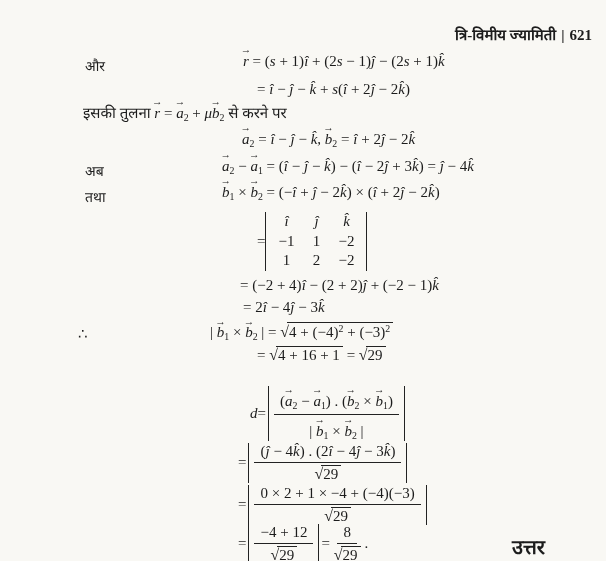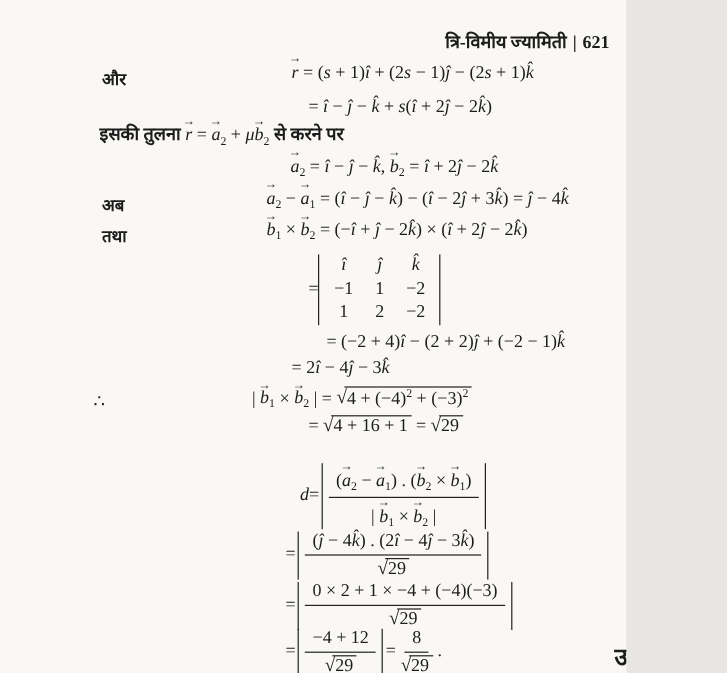--- a/index.html
+++ b/index.html
@@ -1,26 +1,26 @@
 <!DOCTYPE html>
 <html><head>
 <meta charset="utf-8">
 <style>
   html,body{margin:0;padding:0;background:#e8e6e2;}
   #page{
-    position:relative;width:522px;height:561px;overflow:hidden;
+    position:relative;width:606px;height:561px;overflow:hidden;
     background:#f9f8f4;color:#1c1c1c;
     font-family:"Liberation Serif","DejaVu Serif",serif;
   }
   .header{position:absolute;top:24px;right:14px;font-weight:bold;font-size:15px;white-space:nowrap;}
   .header .sep{padding:0 5px;}
   .line{position:absolute;white-space:nowrap;font-size:15px;line-height:1.15;}
   .line.c{display:flex;align-items:center;}
   .side-label{position:absolute;font-size:14px;white-space:nowrap;}
-  .hi{font-weight:bold;}
+  .hi{font-weight:normal;}
   .sym{font-size:15px;}
   .mi{font-style:italic;}
   .mt{}
   .vec{display:inline-block;}
   .vc{position:relative;display:inline-block;}
   .ar{position:absolute;top:-0.72em;left:50%;transform:translateX(-50%);font-size:0.70em;line-height:1;}
   .msub{font-size:0.66em;vertical-align:-0.35em;}
   .msup{font-size:0.66em;vertical-align:0.55em;}
   .sq{white-space:nowrap;}
   .rad{display:inline-block;font-size:1.06em;}
@@ -75,21 +75,21 @@
           </span>
           <span class="dtr">
             <span class="dtc">1</span>
             <span class="dtc">2</span>
             <span class="dtc">−2</span>
           </span>
         </span>
         <span class="vbar"></span>
       </span>
     </div>
-    <div class="line" style="left: 272px; top: 277px; text-align: right;"><span class="mt">= (−2 + 4)</span><span class="mi">î</span><span class="mt"> − (2 + 2)</span><span class="mi">ĵ</span><span class="mt"> + (−2 − 1)</span><span class="mi">k̂</span></div>
+    <div class="line" style="left: 240px; top: 277px; text-align: right;"><span class="mt">= (−2 + 4)</span><span class="mi">î</span><span class="mt"> − (2 + 2)</span><span class="mi">ĵ</span><span class="mt"> + (−2 − 1)</span><span class="mi">k̂</span></div>
     <div class="line" style="left: 243px; top: 299px; text-align: center;"><span class="mt">= 2</span><span class="mi">î</span><span class="mt"> − 4</span><span class="mi">ĵ</span><span class="mt"> − 3</span><span class="mi">k̂</span></div>
     <div class="side-label sym" style="left: 78px; top: 325px;">∴</div>
     <div class="line" style="left: 210px; top: 322px;"><span class="mt">| </span><span class="vec"><span class="vc"><span class="ar">→</span><span class="mi">b</span></span><span class="msub">1</span></span><span class="mt"> × </span><span class="vec"><span class="vc"><span class="ar">→</span><span class="mi">b</span></span><span class="msub">2</span></span><span class="mt"> | = </span><span class="sq"><span class="rad">√</span><span class="sqc"><span class="mt">4 + (−4)</span><span class="msup">2</span><span class="mt"> + (−3)</span><span class="msup">2</span></span></span></div>
     <div class="line" style="left: 257px; top: 346px;"><span class="mt">= </span><span class="sq"><span class="rad">√</span><span class="sqc"><span class="mt">4 + 16 + 1</span></span></span><span class="mt"> = </span><span class="sq"><span class="rad">√</span><span class="sqc"><span class="mt">29</span></span></span></div>
     <div class="line c tall" style="left: 250px; top: 385px;">
       <span class="mi">d</span>
       <span class="mt"> = </span>
       <span class="ab">
         <span class="vbar"></span>
         <span class="abc"><span class="fr">

